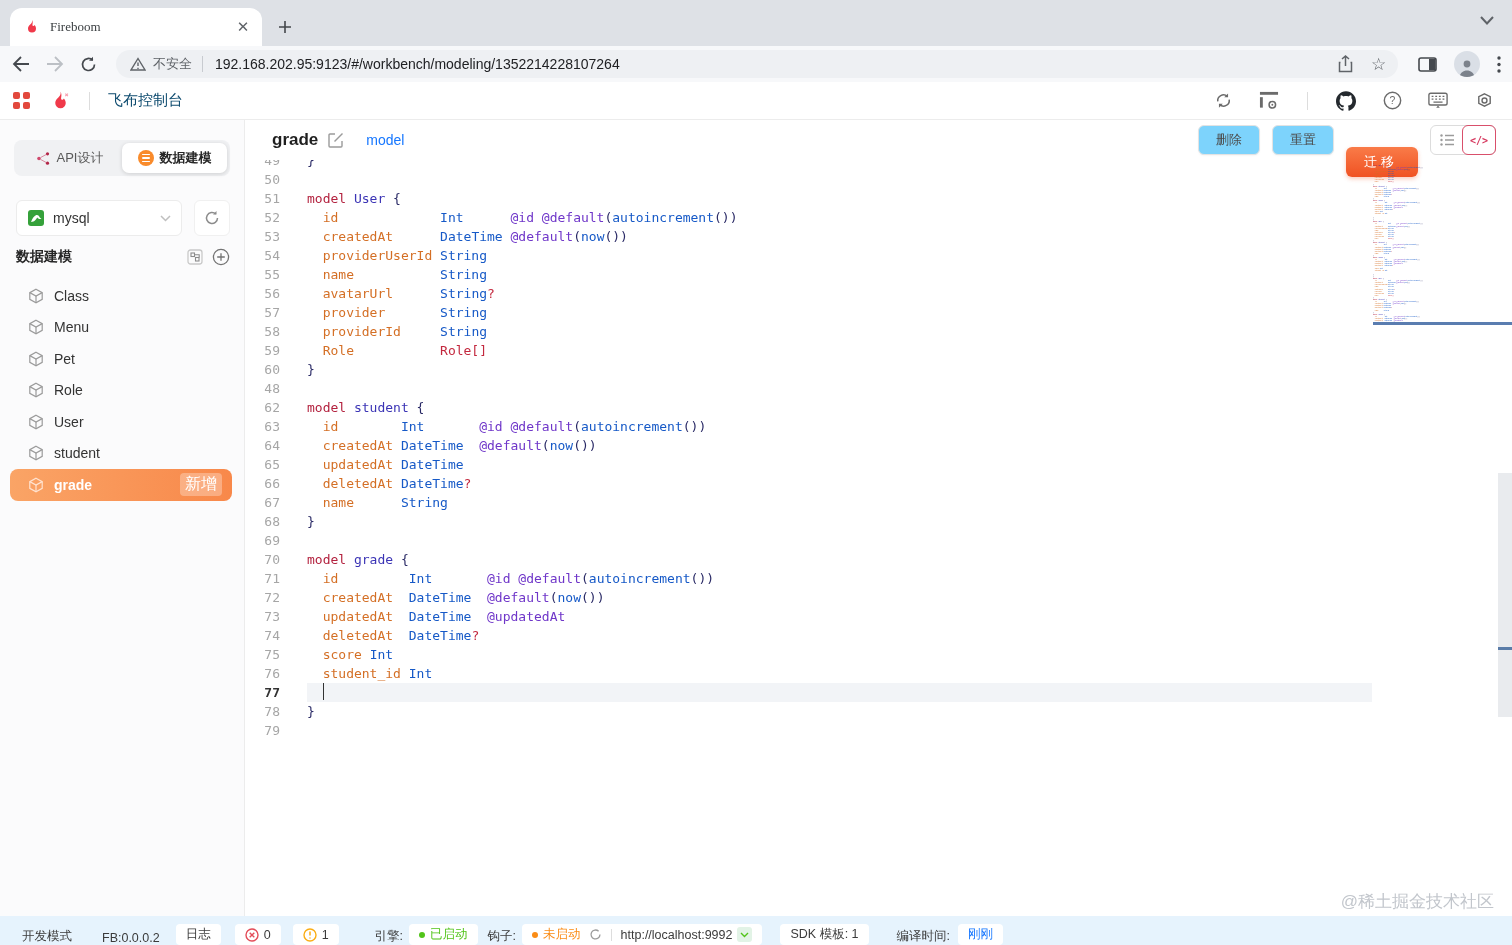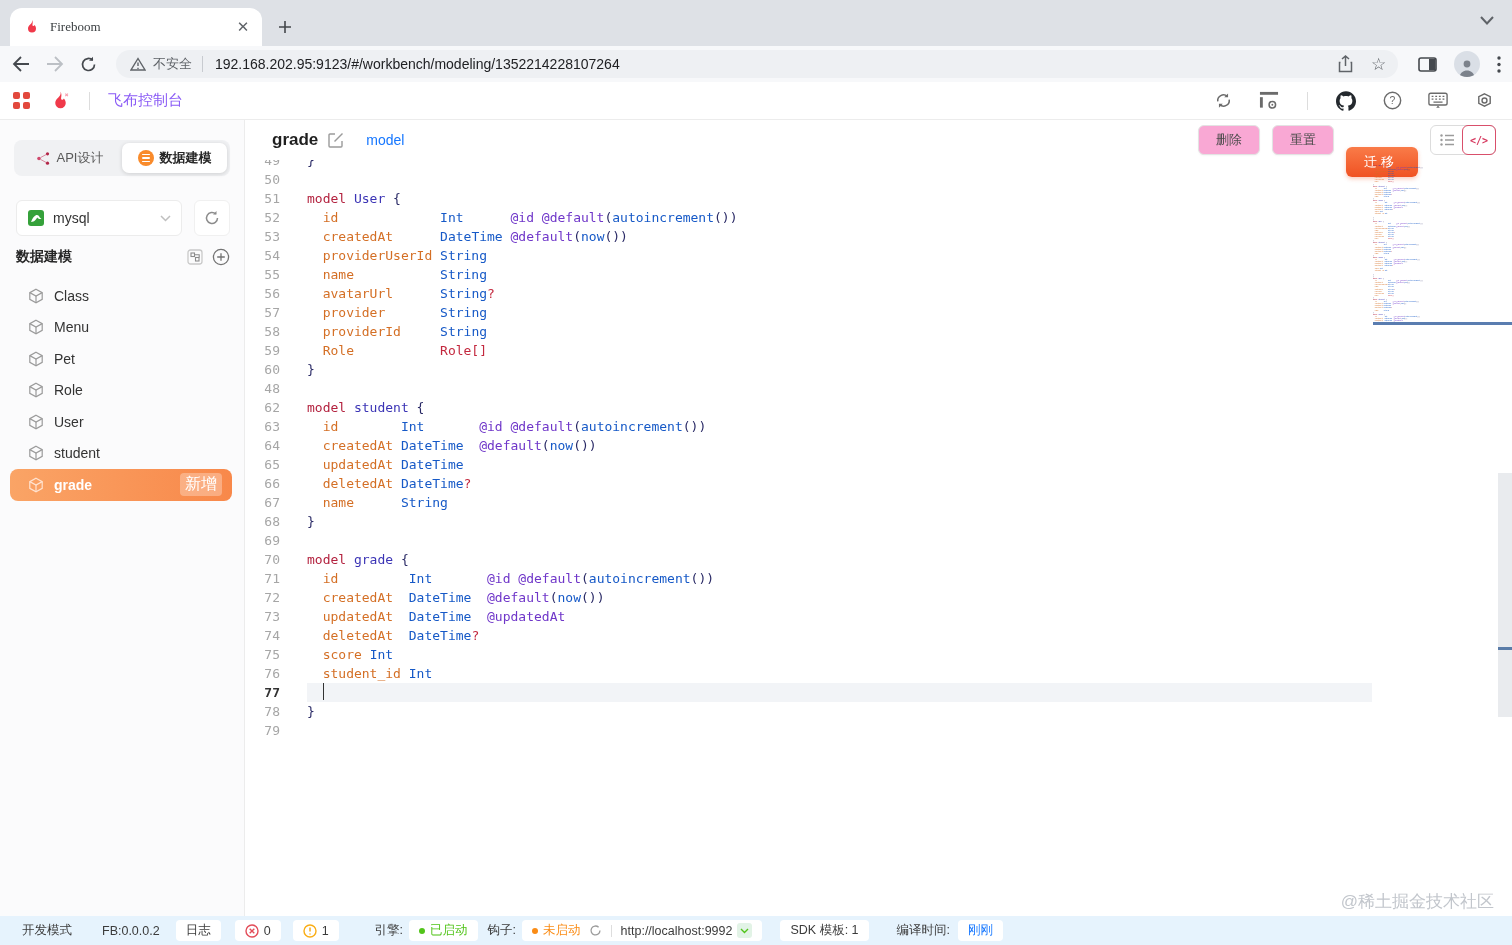--- a/index.html
+++ b/index.html
@@ -24,21 +24,21 @@
   .url { font-size:14px; color:#202124; flex:1; white-space:nowrap; overflow:hidden; }
   .omni-right { display:flex; align-items:center; gap:18px; margin-left:12px; }
   .star { font-size:17px; color:#5f6368; line-height:1; }
   .avatar { width:26px; height:26px; border-radius:50%; background:#dadfe6; display:flex; align-items:flex-end; justify-content:center; overflow:hidden; margin-left:14px; }
 
   
   #appheader { left:0; top:82px; width:1512px; height:38px; background:#fff; border-bottom:1px solid #ececec; display:flex; align-items:center; }
   .grid-ic { width:17px; height:17px; display:grid; grid-template-columns:7px 7px; grid-template-rows:7px 7px; gap:3px; margin-left:13px; }
   .grid-ic i { background:#e2483d; border-radius:2px; }
   .hdr-div { width:1px; height:18px; background:#ddd; margin:0 18px; }
-  .app-title { font-size:15px; color:#8b5cf6; }
+  .app-title { font-size:15px; color:#0c4a6e; }
   .hdr-right { margin-left:auto; display:flex; align-items:center; gap:26px; padding-right:18px; }
   .hicon { width:20px; height:20px; display:flex; align-items:center; justify-content:center; }
 
   
   #sidebar { left:0; top:120px; width:245px; height:796px; background:#fbfbfc; border-right:1px solid #ececec; }
   .segctl { position:absolute; left:14px; top:20px; width:216px; height:36px; background:#f0f1f3; border-radius:8px; display:flex; align-items:center; padding:3px; }
   .seg { flex:1; height:30px; border-radius:7px; display:flex; align-items:center; justify-content:center; gap:6px; font-size:13px; color:#595959; }
   .seg.active { background:#fff; box-shadow:0 1px 4px rgba(0,0,0,.14); color:#262626; font-weight:bold; }
   .modelic { width:16px; height:16px; border-radius:50%; background:#f98b2b; display:flex; flex-direction:column; justify-content:center; gap:2px; align-items:center; }
   .modelic i { width:8px; height:1.6px; background:#fff; border-radius:1px; }
@@ -57,21 +57,21 @@
   .model-item.active svg path, .model-item.active svg polyline, .model-item.active svg line { stroke:#ffe3d0; }
   .mi-badge { margin-left:auto; margin-right:10px; background:rgba(255,255,255,.3); color:#fff; font-size:16px; padding:1px 5px; border-radius:4px; }
 
   
   #editorpane { left:245px; top:120px; width:1267px; height:796px; background:#fff; }
   .ed-header { height:40px; display:flex; align-items:center; padding:0 16px 0 27px; }
   .ed-title { font-size:17px; font-weight:bold; color:#1f1f1f; }
   .ed-edit { margin-left:10px; }
   .ed-type { margin-left:22px; font-size:14px; color:#1677ff; }
   .ed-btns { margin-left:auto; display:flex; align-items:center; gap:12px; }
-  .btn { height:30px; padding:0 17px; border-radius:6px; background:#f9a8d4; border:1px solid #e3e3e3; box-shadow:0 1px 2px rgba(0,0,0,.04); font-size:13px; color:#4b4b4b; display:flex; align-items:center; }
+  .btn { height:30px; padding:0 17px; border-radius:6px; background:#7dd3fc; border:1px solid #e3e3e3; box-shadow:0 1px 2px rgba(0,0,0,.04); font-size:13px; color:#4b4b4b; display:flex; align-items:center; }
   .btn.primary { background:linear-gradient(180deg,#f97b48,#f05223); border:none; color:#fff; letter-spacing:4px; padding:0 20px 0 18px; box-shadow:0 2px 4px rgba(240,82,35,.3);margin-top:44px; }
   .viewtoggle { position:relative; width:66px; height:30px; border:1px solid #dcdcdc; border-radius:6px; background:#fff; display:flex; }
   .vt-half { flex:1; display:flex; align-items:center; justify-content:center; }
   .vt-half.sel { border:1px solid #d94f6b; border-radius:6px; margin:-1px; }
   .code-ic { font-family:"DejaVu Sans Mono",monospace; font-size:10px; font-weight:bold; color:#d6395f; }
 
   .ed-body { position:absolute; left:0; top:40px; width:1267px; height:756px; overflow:hidden; }
   .code-scroll { position:absolute; left:0; top:-9px; right:0; font-family:"DejaVu Sans Mono",monospace; font-size:13px; line-height:19px; white-space:pre; }
   .gutter { position:absolute; left:0; top:-9px; width:35px; text-align:right; font-family:"DejaVu Sans Mono",monospace; font-size:13px; line-height:19px; color:#a6a6a6; }
   .ln-active { color:#333; font-weight:bold; }
@@ -84,21 +84,21 @@
   .tk-attr{color:#6f36c9}.tk-fn{color:#1659c7}.tk-punc{color:#2a2a66}.tk-opt{color:#c3283e}.tk-plain{color:#333}
 
   .minimap { position:absolute; left:1128px; top:2px; width:124px; height:160px; overflow:hidden; }
   .mm-inner { transform:scale(0.15); transform-origin:0 0; width:830px; font-family:"DejaVu Sans Mono",monospace; font-size:10px; line-height:14px; white-space:pre; }
   .mm-marker { position:absolute; left:1128px; top:162px; width:139px; height:3px; background:#5a7db0; }
   .vscroll { position:absolute; left:1253px; top:313px; width:14px; height:244px; background:#e9ebee; }
   .vs-marker { position:absolute; left:0; top:174px; width:14px; height:3px; background:#5a7ca8; }
 
   
   .watermark { position:absolute; right:18px; top:890px; font-size:17px; color:#c2c6cc; }
-  #statusbar { left:0; top:916px; width:1512px; height:29px; background:#e6f3fd; display:flex; align-items:center; font-size:12.5px; color:#3b3b3b; }
+  #statusbar { left:0; top:916px; width:1512px; height:29px; background:#e6f3fd; display:flex; align-items:flex-end; font-size:12.5px; color:#3b3b3b; }
   .pill { background:#fff; border-radius:4px; height:21px; display:flex; align-items:center; padding:0 10px; gap:5px; }
   .dot { width:6px; height:6px; border-radius:50%; display:inline-block; }
   .t-green { color:#52c41a; } .t-orange { color:#fa8c16; } .t-blue { color:#1677ff; }
   .pill-div { width:1px; height:12px; background:#ddd; margin:0 4px; }
   .chev-box { width:15px; height:15px; background:#e2f3e6; border-radius:3px; display:flex; align-items:center; justify-content:center; }
 </style>
 </head>
 <body>
 
 <div id="tabstrip" class="abs">

